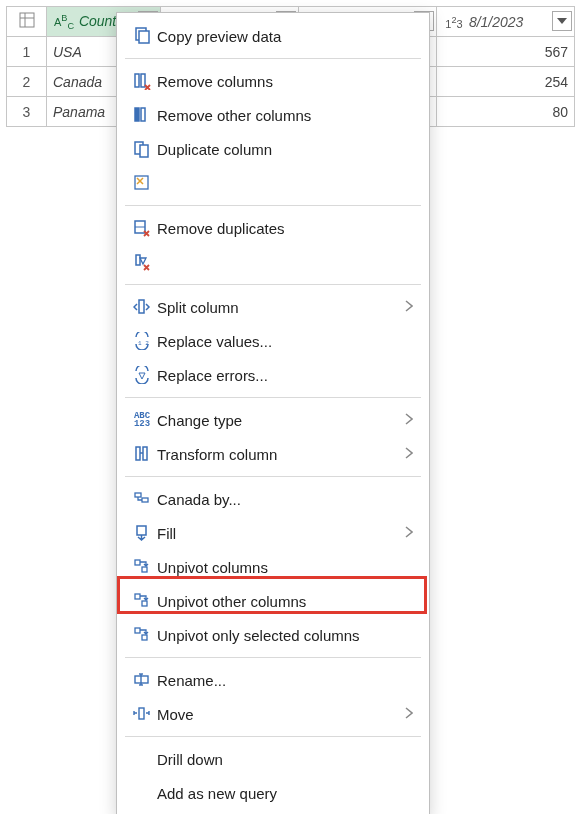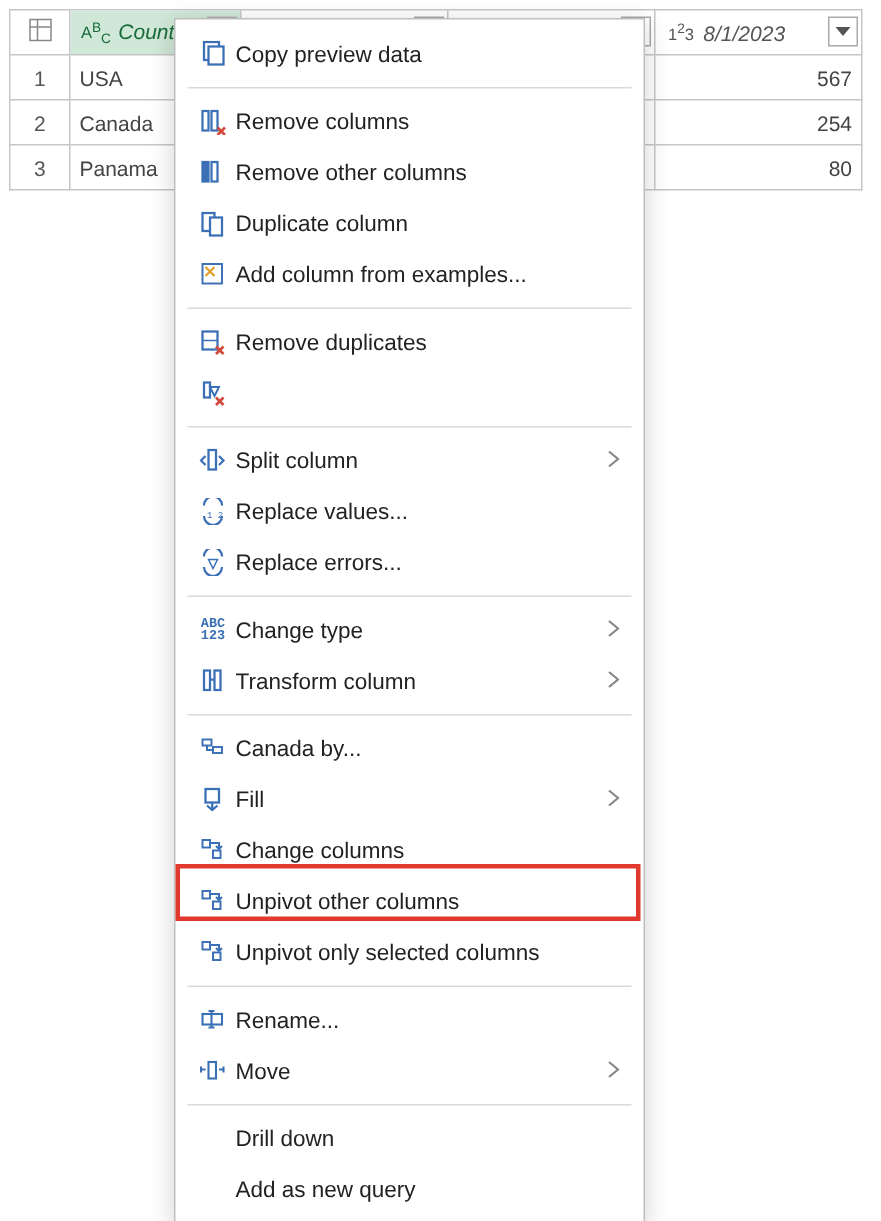--- a/index.html
+++ b/index.html
@@ -66,21 +66,21 @@
     top: 4px;
     width: 20px;
     height: 20px;
     border: 1px solid #aaa;
     background: #fff;
     display: flex;
     align-items: center;
     justify-content: center;
   }
   .grid th.colhdr .drop svg { width: 10px; height: 6px; }
-  .grid td.data { text-align: left; color: #444; }
+  .grid td.data { text-align: left; font-style: italic; color: #444; }
   .grid td.num  { text-align: right; color: #444; }
   .grid th.colhdr.country { width: 114px; }
   .grid th.colhdr.num { width: 138px; }
 
   
   .ctxmenu {
     position: absolute;
     left: 116px;
     top: 12px;
     width: 314px;
@@ -242,21 +242,20 @@
       </span>
     <span class="ctxlabel">Duplicate column</span>
   </div>
   <div class="ctxitem">
     <span class="ctxicon">
         <svg viewBox="0 0 18 18">
           <rect x="2" y="2" width="13" height="13" fill="none" stroke="#3b6fb6" stroke-width="1.3"></rect>
           <path d="M4 4 L10 10 M10 4 L4 10" stroke="#e0a030" stroke-width="1.5"></path>
         </svg>
       </span>
-    <span class="ctxlabel">Add column from examples...</span>
   </div>
   <div class="ctxsep"></div>
 
   <div class="ctxitem">
     <span class="ctxicon">
         <svg viewBox="0 0 18 18">
           <rect x="2" y="2" width="10" height="12" fill="none" stroke="#3b6fb6" stroke-width="1.5"></rect>
           <line x1="2" y1="8" x2="12" y2="8" stroke="#3b6fb6"></line>
           <path d="M11 12 L16 17 M16 12 L11 17" stroke="#d04a3a" stroke-width="1.8"></path>
         </svg>
@@ -355,21 +354,21 @@
         </svg></span>
   </div>
   <div class="ctxitem">
     <span class="ctxicon">
         <svg viewBox="0 0 18 18">
           <rect x="2" y="2" width="5" height="5" fill="none" stroke="#3b6fb6" stroke-width="1.3"></rect>
           <rect x="9" y="9" width="5" height="5" fill="none" stroke="#3b6fb6" stroke-width="1.3"></rect>
           <path d="M7 4 L13 4 L13 8 M11 6 L13 8 L15 6" fill="none" stroke="#3b6fb6" stroke-width="1.3"></path>
         </svg>
       </span>
-    <span class="ctxlabel">Change columns</span>
+    <span class="ctxlabel">Unpivot columns</span>
   </div>
   <div class="ctxitem">
     <span class="ctxicon">
         <svg viewBox="0 0 18 18">
           <rect x="2" y="2" width="5" height="5" fill="none" stroke="#3b6fb6" stroke-width="1.3"></rect>
           <rect x="9" y="9" width="5" height="5" fill="none" stroke="#3b6fb6" stroke-width="1.3"></rect>
           <path d="M7 4 L13 4 L13 8 M11 6 L13 8 L15 6" fill="none" stroke="#3b6fb6" stroke-width="1.3"></path>
         </svg>
       </span>
     <span class="ctxlabel">Unpivot other columns</span>

